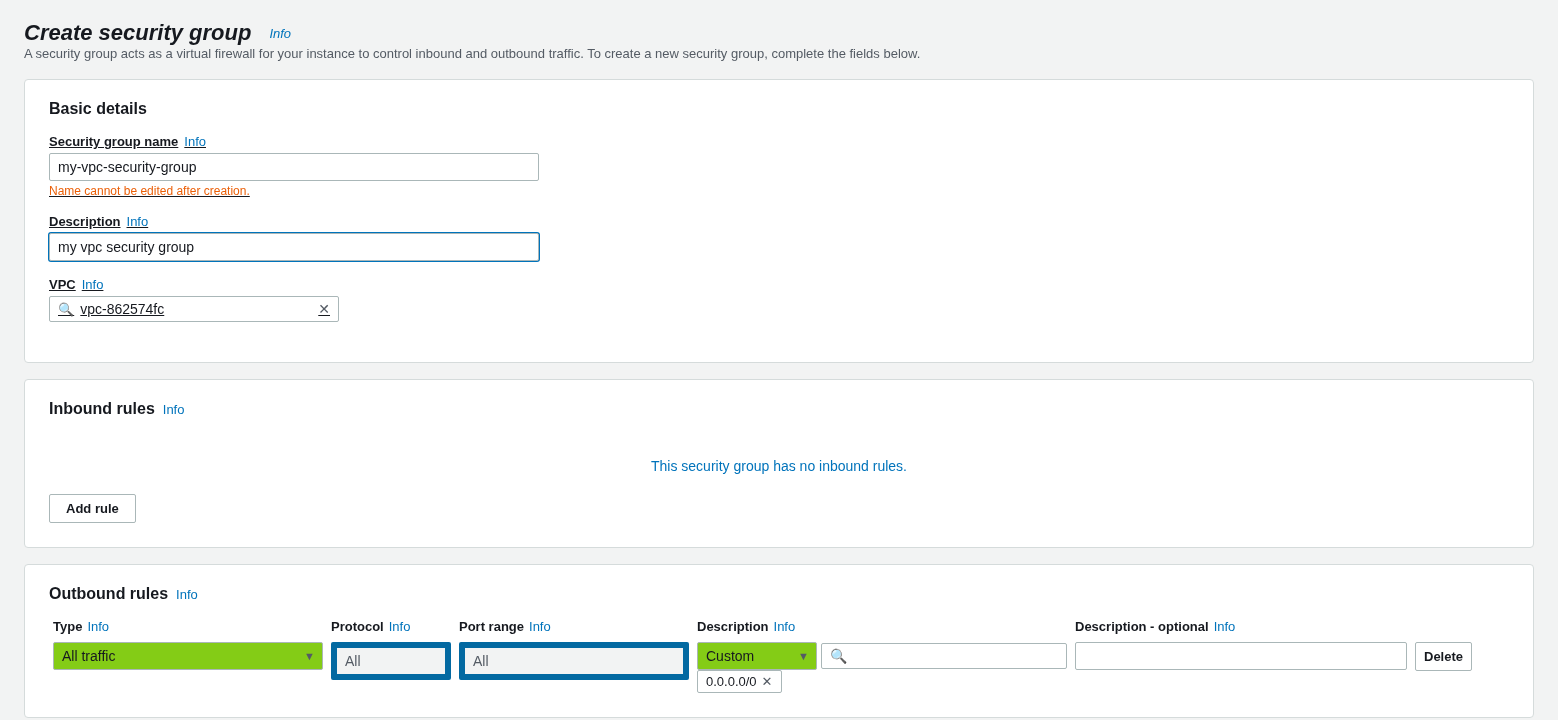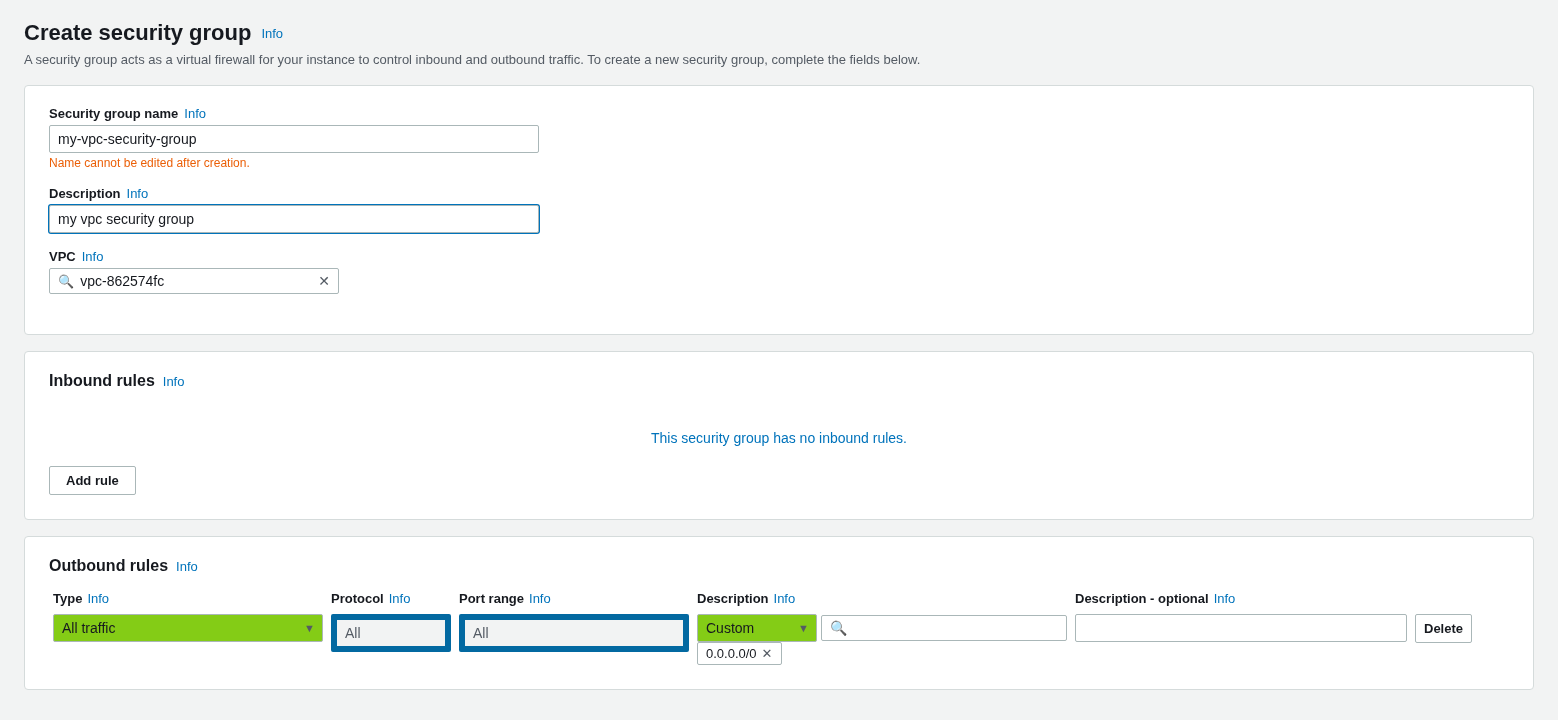--- a/index.html
+++ b/index.html
@@ -13,22 +13,22 @@
     .page {
       padding: 20px 24px;
       max-width: 1558px;
     }
     .page-title {
       font-size: 22px;
       font-weight: 700;
       color: #16191f;
       display: flex;
       align-items: center;
-      gap: 10px;
-      margin-bottom: 6px;
+      gap: 18px;
+      font-style: italic;
     }
     .info-link {
       font-size: 13px;
       color: #0073bb;
       cursor: pointer;
       font-weight: normal;
     }
     .page-description {
       font-size: 13px;
       color: #545b64;
@@ -45,20 +45,21 @@
       font-size: 16px;
       font-weight: 700;
       color: #16191f;
       display: flex;
       align-items: center;
       gap: 8px;
       margin-bottom: 16px;
     }
     .field-group {
       margin-bottom: 16px;
+      text-decoration: underline;
     }
     .field-label {
       font-size: 13px;
       font-weight: 700;
       color: #16191f;
       margin-bottom: 4px;
       display: flex;
       align-items: center;
       gap: 6px;
     }
@@ -247,20 +248,23 @@
 
   <div class="page-title">
     <span>Create security group</span>
     <span class="info-link">Info</span>
   </div>
   <div class="page-description">
     <span>A security group acts as a virtual firewall for your instance to control inbound and outbound traffic. To create a new security group, complete the fields below.</span>
   </div>
 
   <div class="section-card">
+    <div class="section-header">
+      <span>Basic details</span>
+    </div>
 
     <div class="field-group field-narrow">
       <div class="field-label">
         <span>Security group name</span>
         <span class="info-link">Info</span>
       </div>
       <input type="text" value="my-vpc-security-group" style="">
       <div class="field-hint">Name cannot be edited after creation.</div>
     </div>
 

